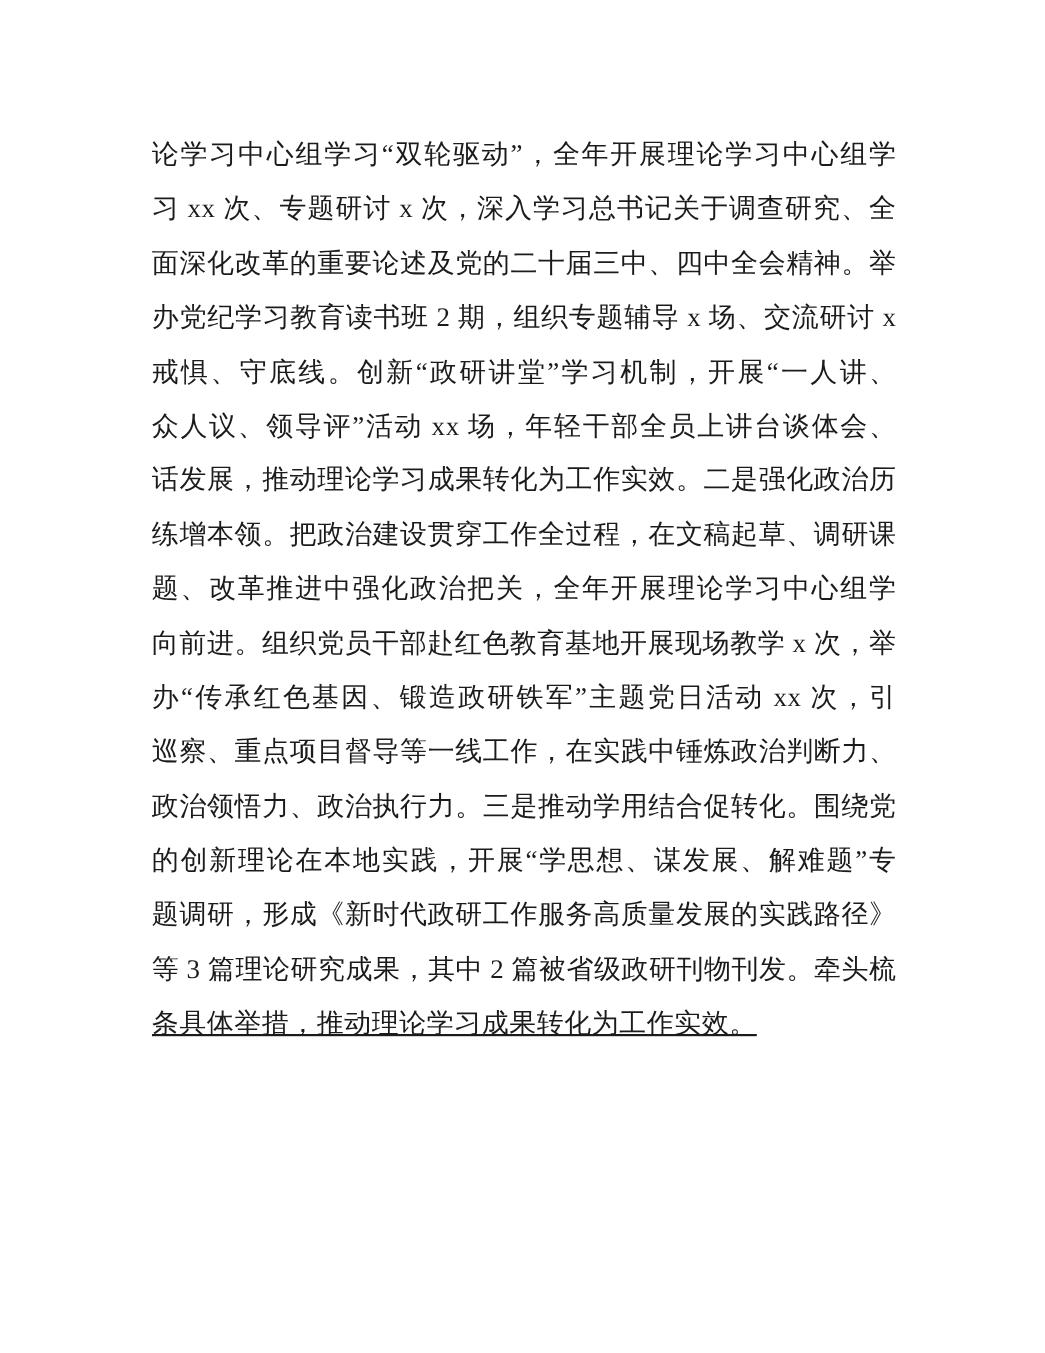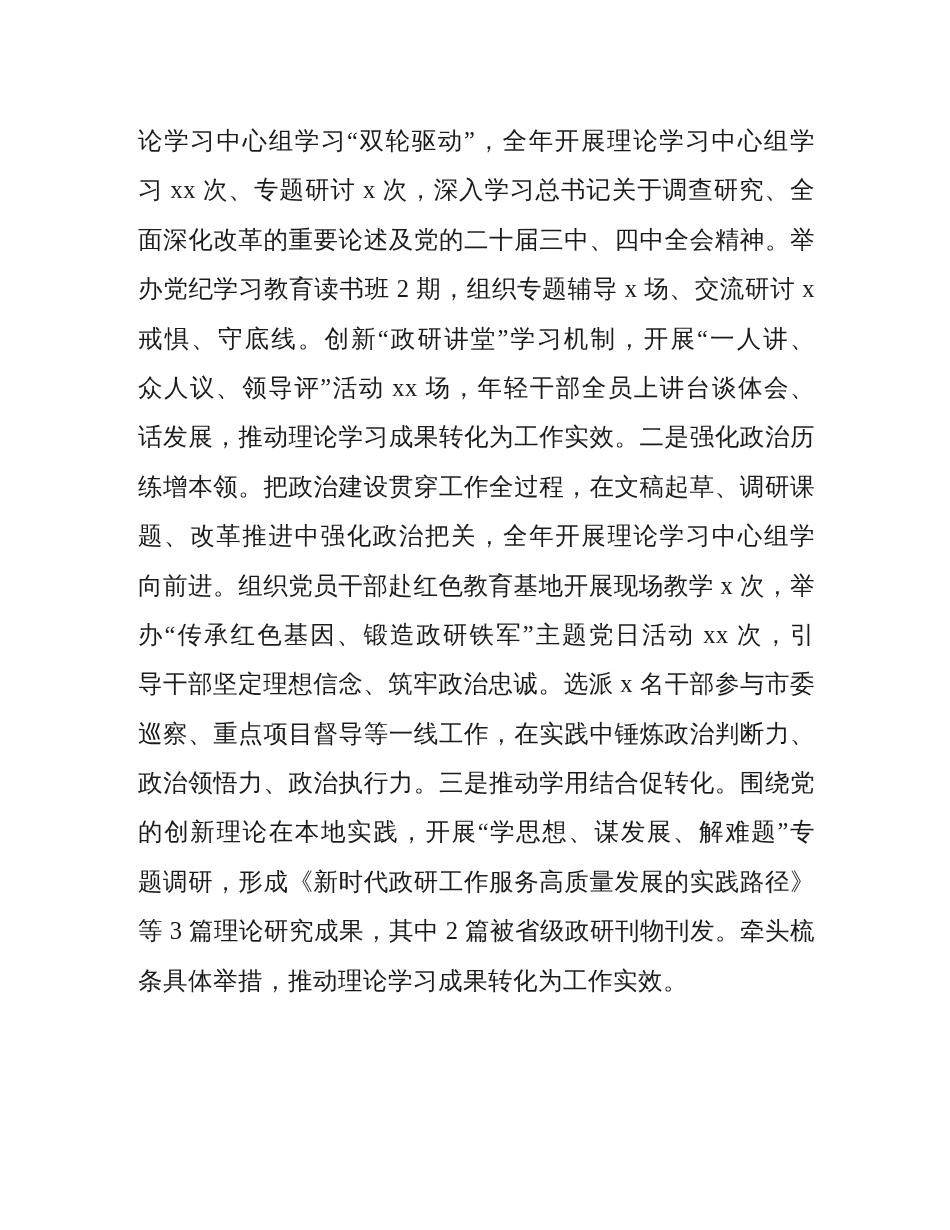--- a/index.html
+++ b/index.html
@@ -28,39 +28,39 @@
     height: 49.4px;
     overflow: hidden;
     text-align: justify;
     text-align-last: justify;
     text-justify: inter-character;
     letter-spacing: 0.5px;
   }
   .doc-line.last {
     text-align: right;
     text-align-last: left;
+    text-decoration: underline;
   }
 </style>
 </head>
 <body>
 
 <div class="page">
   <div class="textblock">
     <div class="doc-line">论学习中心组学习“双轮驱动”，全年开展理论学习中心组学</div>
     <div class="doc-line">习 xx 次、专题研讨 x 次，深入学习总书记关于调查研究、全</div>
     <div class="doc-line">面深化改革的重要论述及党的二十届三中、四中全会精神。举</div>
     <div class="doc-line">办党纪学习教育读书班 2 期，组织专题辅导 x 场、交流研讨 x</div>
     <div class="doc-line">戒惧、守底线。创新“政研讲堂”学习机制，开展“一人讲、</div>
     <div class="doc-line">众人议、领导评”活动 xx 场，年轻干部全员上讲台谈体会、</div>
     <div class="doc-line">话发展，推动理论学习成果转化为工作实效。二是强化政治历</div>
     <div class="doc-line">练增本领。把政治建设贯穿工作全过程，在文稿起草、调研课</div>
     <div class="doc-line">题、改革推进中强化政治把关，全年开展理论学习中心组学</div>
     <div class="doc-line">向前进。组织党员干部赴红色教育基地开展现场教学 x 次，举</div>
     <div class="doc-line">办“传承红色基因、锻造政研铁军”主题党日活动 xx 次，引</div>
-    <div class="doc-line">导干部坚定理想信念、筑牢政治忠诚。选派 x 名干部参与市委</div>
     <div class="doc-line">巡察、重点项目督导等一线工作，在实践中锤炼政治判断力、</div>
     <div class="doc-line">政治领悟力、政治执行力。三是推动学用结合促转化。围绕党</div>
     <div class="doc-line">的创新理论在本地实践，开展“学思想、谋发展、解难题”专</div>
     <div class="doc-line">题调研，形成《新时代政研工作服务高质量发展的实践路径》</div>
     <div class="doc-line">等 3 篇理论研究成果，其中 2 篇被省级政研刊物刊发。牵头梳</div>
     <div class="doc-line last">条具体举措，推动理论学习成果转化为工作实效。</div>
   </div>
 </div>
 
 </body></html>

